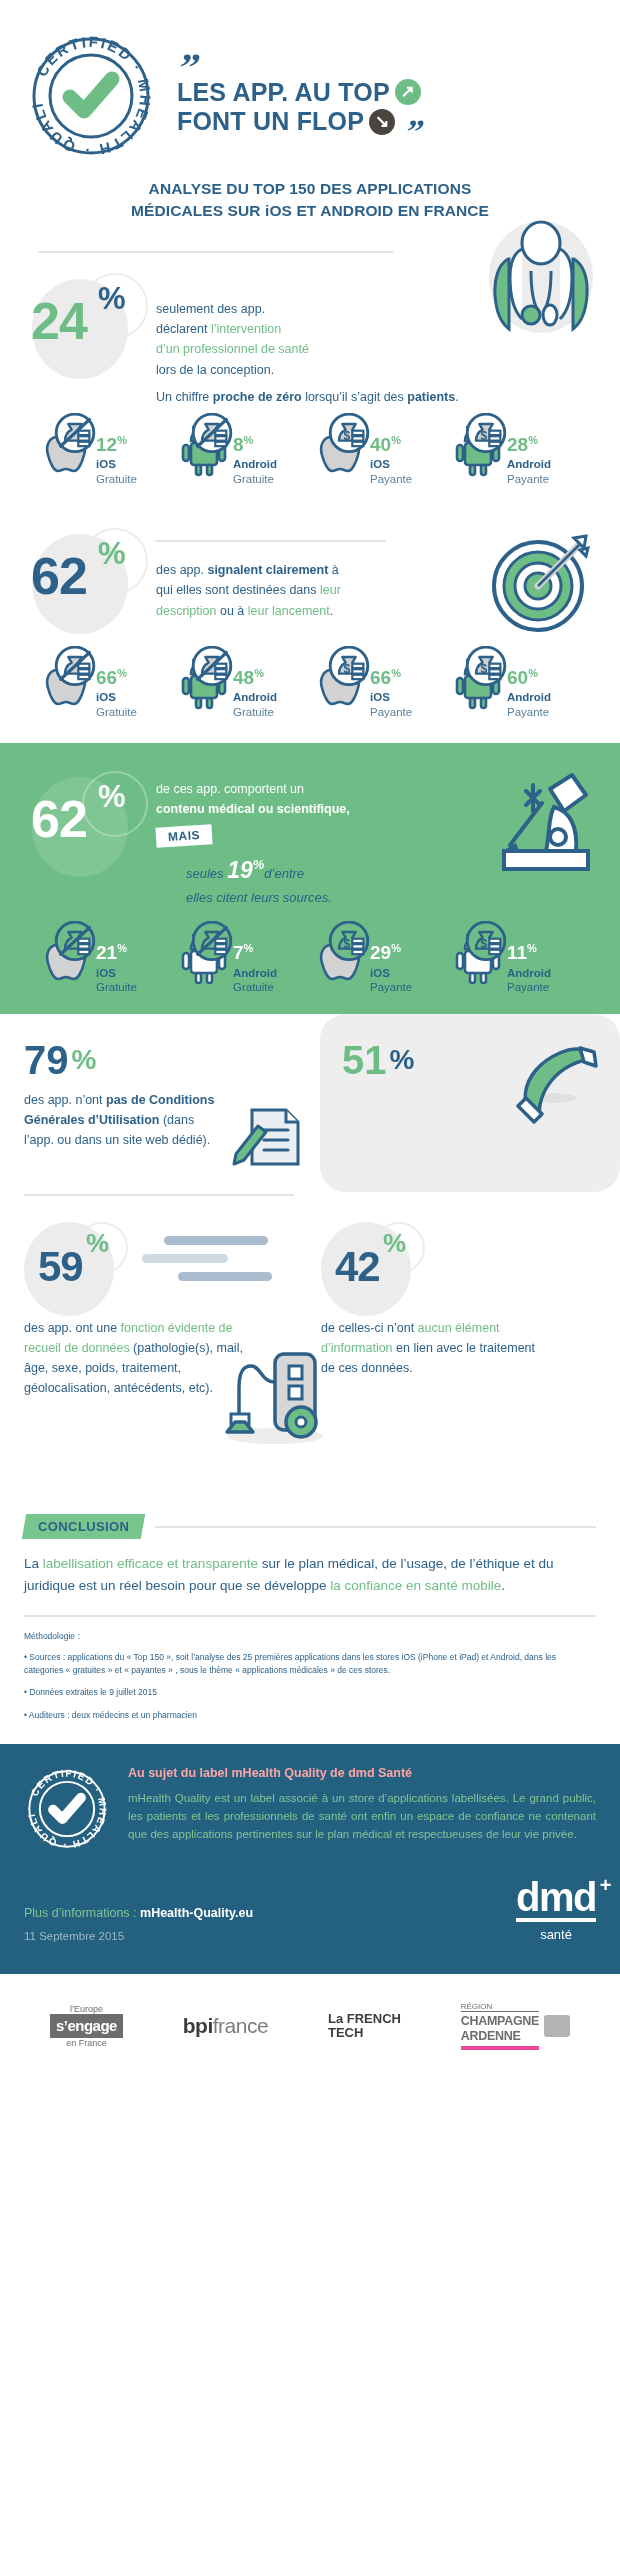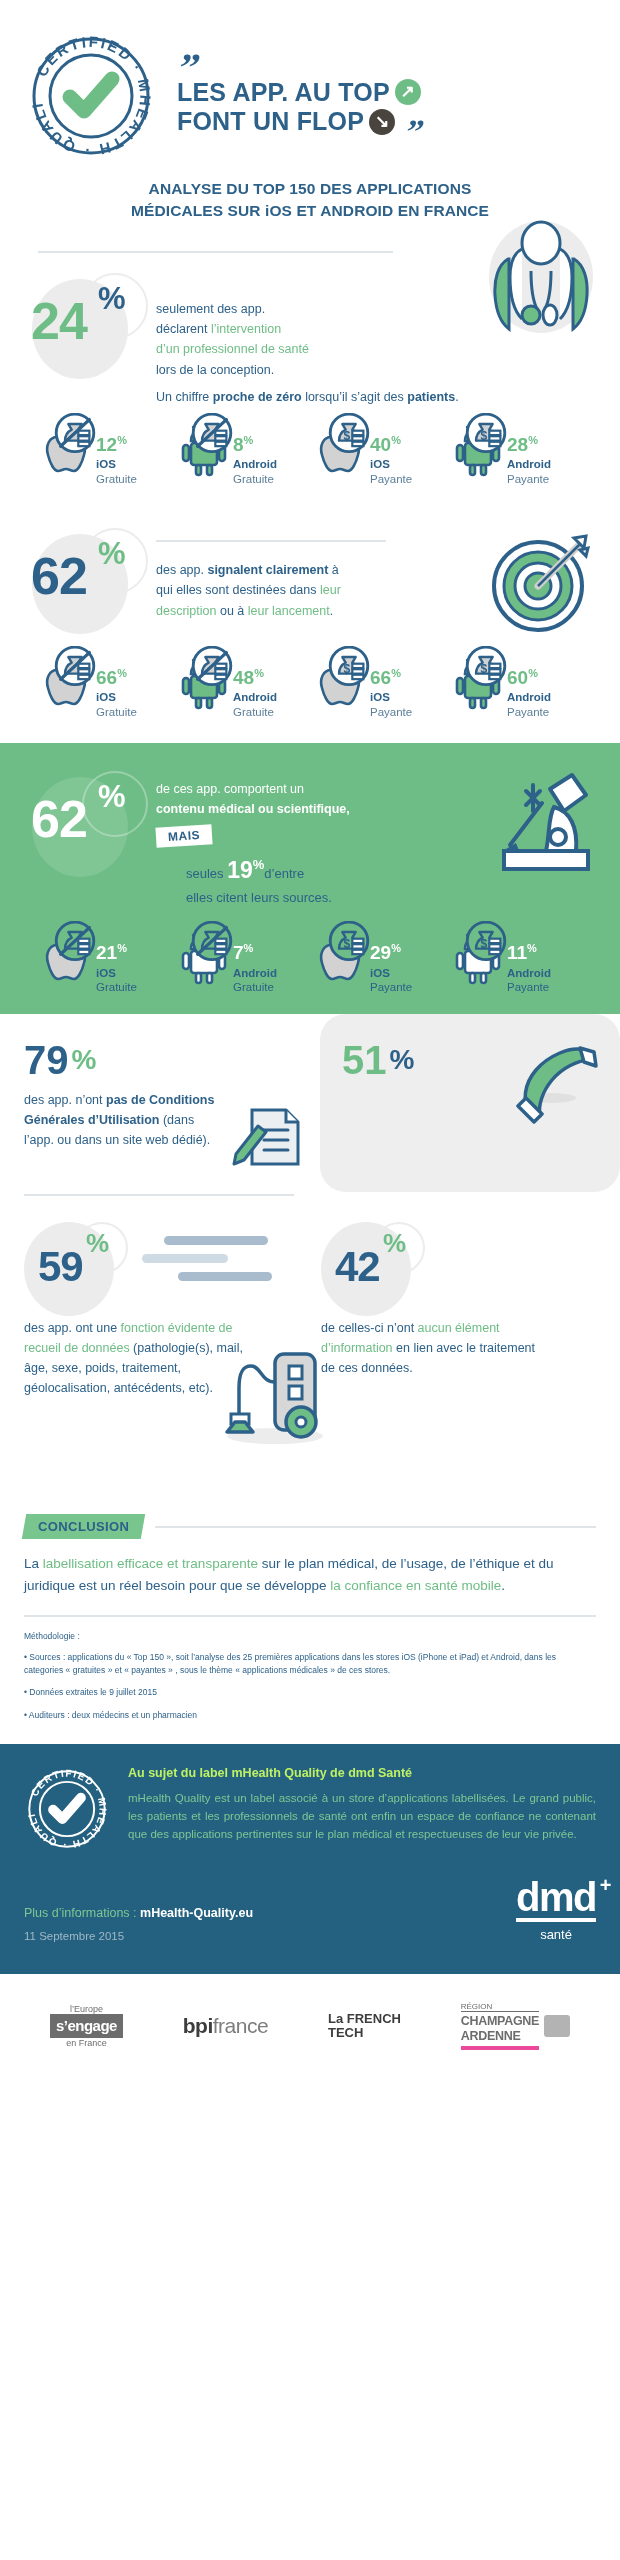--- a/index.html
+++ b/index.html
@@ -159,21 +159,21 @@
   .meth-rule { height: 2px; background: #dfe4e8; margin: 18px 24px 0 24px; }
   .meth { padding: 14px 24px 0 24px; color: #2d6189; }
   .meth-title { font-size: 8.5px; margin-bottom: 10px; }
   .meth p { font-size: 8.5px; line-height: 1.55; margin-bottom: 9px; }
 
   
   .blue-footer { background: #24607f; margin-top: 22px; padding: 22px 24px 24px 24px;
     display: block; position: relative; min-height: 230px; }
   .bf-top { display: flex; gap: 18px; }
   .seal-small { width: 86px; height: 86px; flex: 0 0 86px; position: relative; }
-  .bf-title { color: #bef264; font-weight: bold; font-size: 12.5px; margin-bottom: 9px; }
+  .bf-title { color: #fca5a5; font-weight: bold; font-size: 12.5px; margin-bottom: 9px; }
   .bf-body { color: #7fc794; font-size: 11.5px; line-height: 1.6; text-align: justify; }
   .bf-bottom { display: flex; align-items: flex-end; justify-content: space-between; margin-top: 26px; }
   .bf-info { color: #7fc794; font-size: 12.5px; }
   .bf-info b { color: #fff; font-weight: bold; }
   .bf-date { color: #9fb8c6; font-size: 11.5px; margin-top: 10px; }
   .dmd-logo { text-align: center; color: #fff; }
   .dmd-word { font-size: 40px; font-weight: bold; letter-spacing: -1.5px; line-height: .95;
      border-bottom: 4px solid #fff; padding-bottom: 2px; position: relative; display:inline-block;}
   .dmd-word sup { font-size: 20px; position: absolute; top: -2px; right: -14px; }
   .dmd-sub { font-size: 13px; margin-top: 5px; }
@@ -540,21 +540,21 @@
           <div class="blob-ring"></div>
           <div class="big-num white">62</div>
           <div class="big-pct white">%</div>
         </div>
         <div style="flex:1;padding-top:8px;">
           <div class="stat-text" style="max-width:240px;padding-top:0;">
             <span>de ces app. comportent un</span><br>
             <b>contenu médical ou scientifique,</b>
           </div>
           <div class="mais">MAIS</div>
-          <div class="seules" style="padding-left:30px;">
+          <div class="seules" style="padding-left:30px;font-style:italic;">
             <span>seules </span><span class="pct19"><span>19</span><sup>%</sup></span><span>d’entre</span><br>
             <span>elles citent leurs sources.</span>
           </div>
         </div>
       </div>
     </div>
 
     <div class="platform-row on-green" style="padding-top:20px;" id="plat3">
         <div class="platform-item">
           <div class="plat-icons">

